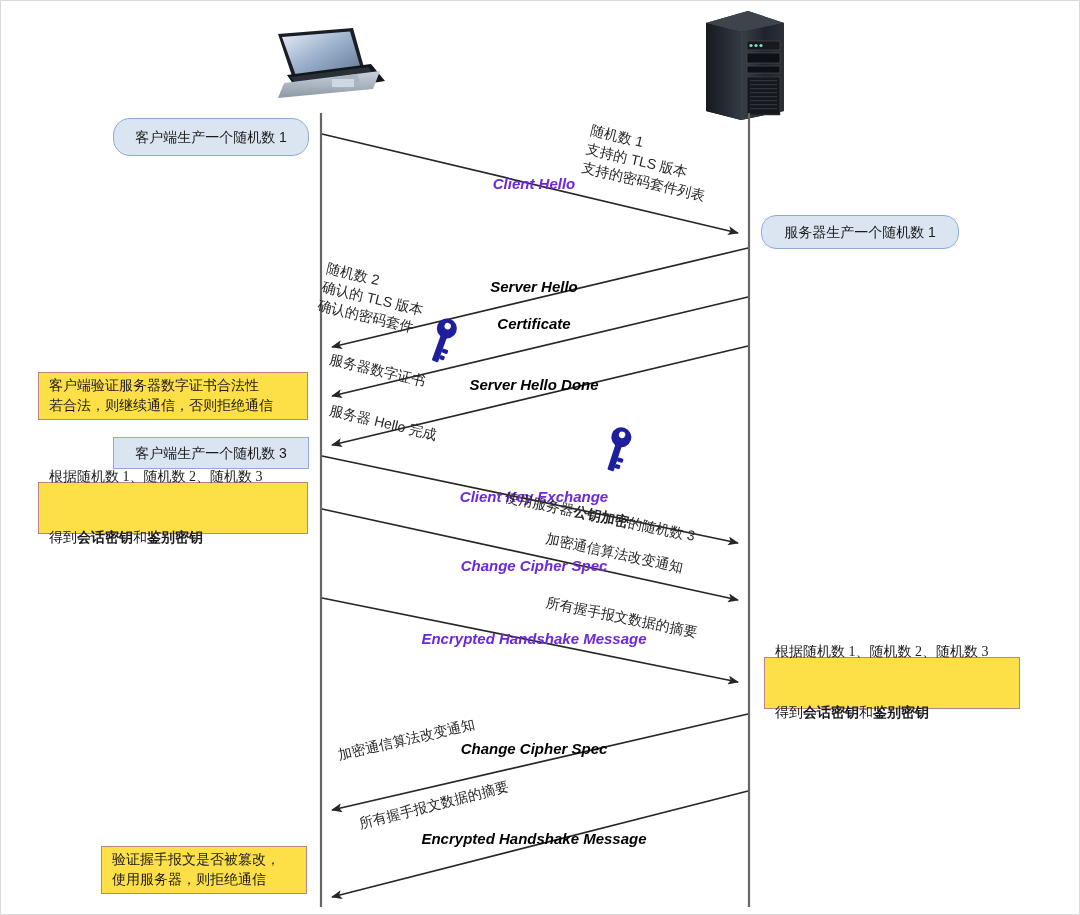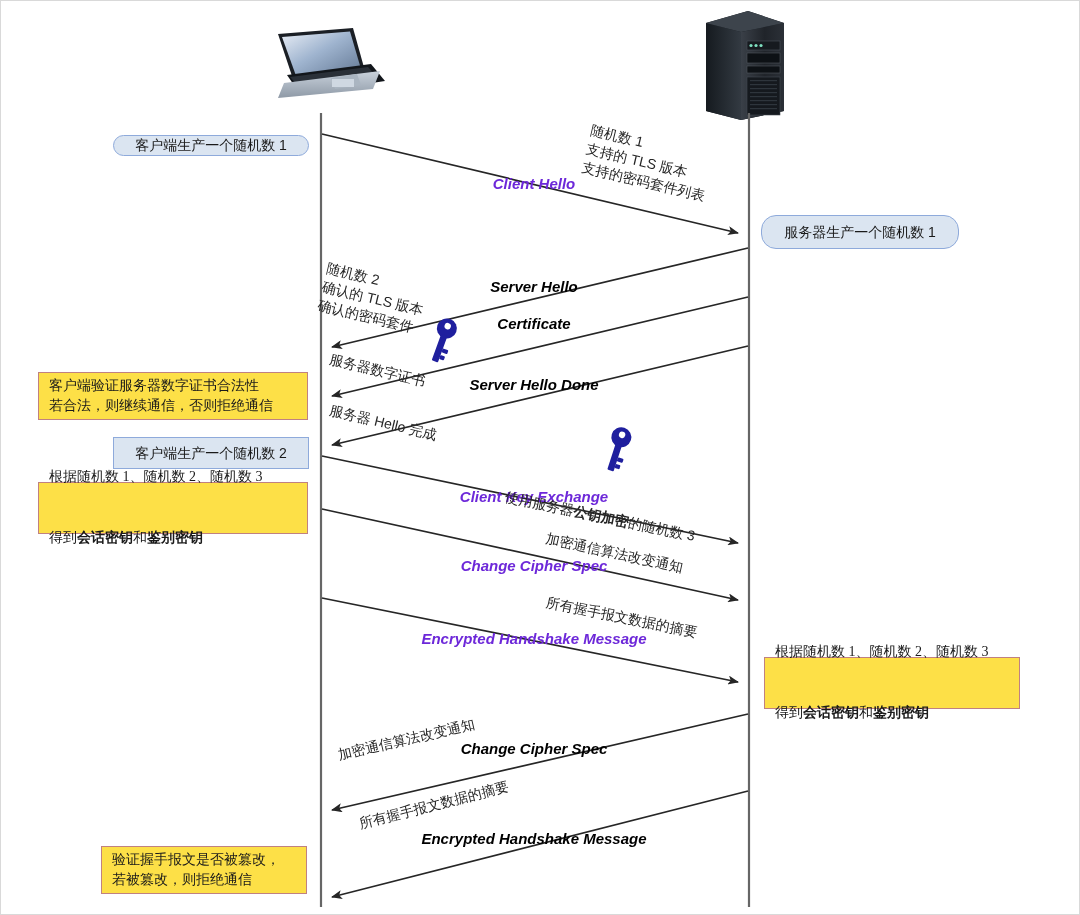--- a/index.html
+++ b/index.html
@@ -149,28 +149,28 @@
     </g>
     <g transform="translate(612,423) rotate(18)" fill="#1f1f9e">
       <circle cx="12" cy="10" r="10"></circle>
       <circle cx="12" cy="7.5" r="3.2" fill="#ffffff"></circle>
       <rect x="8.6" y="17" width="6.6" height="28" rx="1"></rect>
       <rect x="15" y="30" width="6" height="4.2" rx="1"></rect>
       <rect x="15" y="37" width="5" height="4.2" rx="1"></rect>
     </g>
   </svg>
 
-  <div class="note blue" style="left:112px;top:134px;width:196px;height:21px;border-radius:17px;">客户端生产一个随机数 1</div>
+  <div class="note blue" style="left:112px;top:117px;width:196px;height:38px;border-radius:17px;">客户端生产一个随机数 1</div>
 
   <div class="note blue" style="left:760px;top:214px;width:198px;height:34px;border-radius:15px;">服务器生产一个随机数 1</div>
 
   <div class="note pink left-align" style="left:37px;top:371px;width:270px;height:48px;">客户端验证服务器数字证书合法性
 若合法，则继续通信，否则拒绝通信</div>
 
-  <div class="note blue" style="left:112px;top:436px;width:196px;height:32px;">客户端生产一个随机数 2</div>
+  <div class="note blue" style="left:112px;top:436px;width:196px;height:32px;">客户端生产一个随机数 3</div>
 
   <div class="note pink left-align" style="left:37px;top:481px;width:270px;height:52px;">
     <div>
       <div>根据随机数 1、随机数 2、随机数 3</div>
       <div>
         <span>得到</span><b>会话密钥</b><span>和</span><b>鉴别密钥</b>
       </div>
     </div>
   </div>
 
@@ -178,21 +178,21 @@
   <div class="note pink left-align" style="left:763px;top:656px;width:256px;height:52px;">
     <div>
       <div>根据随机数 1、随机数 2、随机数 3</div>
       <div>
         <span>得到</span><b>会话密钥</b><span>和</span><b>鉴别密钥</b>
       </div>
     </div>
   </div>
 
   <div class="note pink left-align" style="left:100px;top:845px;width:206px;height:48px;">验证握手报文是否被篡改，
-若被篡改，则拒绝通信</div>
+使用服务器，则拒绝通信</div>
 
   <div class="msg-label red" style="left:533px;top:182px;">Client Hello</div>
   <div class="msg-label blue" style="left:533px;top:285px;">Server Hello</div>
   <div class="msg-label blue" style="left:533px;top:322px;">Certificate</div>
   <div class="msg-label blue" style="left:533px;top:383px;">Server Hello Done</div>
   <div class="msg-label red" style="left:533px;top:495px;">Client Key Exchange</div>
   <div class="msg-label red" style="left:533px;top:564px;">Change Cipher Spec</div>
   <div class="msg-label red" style="left:533px;top:637px;">Encrypted Handshake Message</div>
   <div class="msg-label blue" style="left:533px;top:747px;">Change Cipher Spec</div>
   <div class="msg-label blue" style="left:533px;top:837px;">Encrypted Handshake Message</div>

